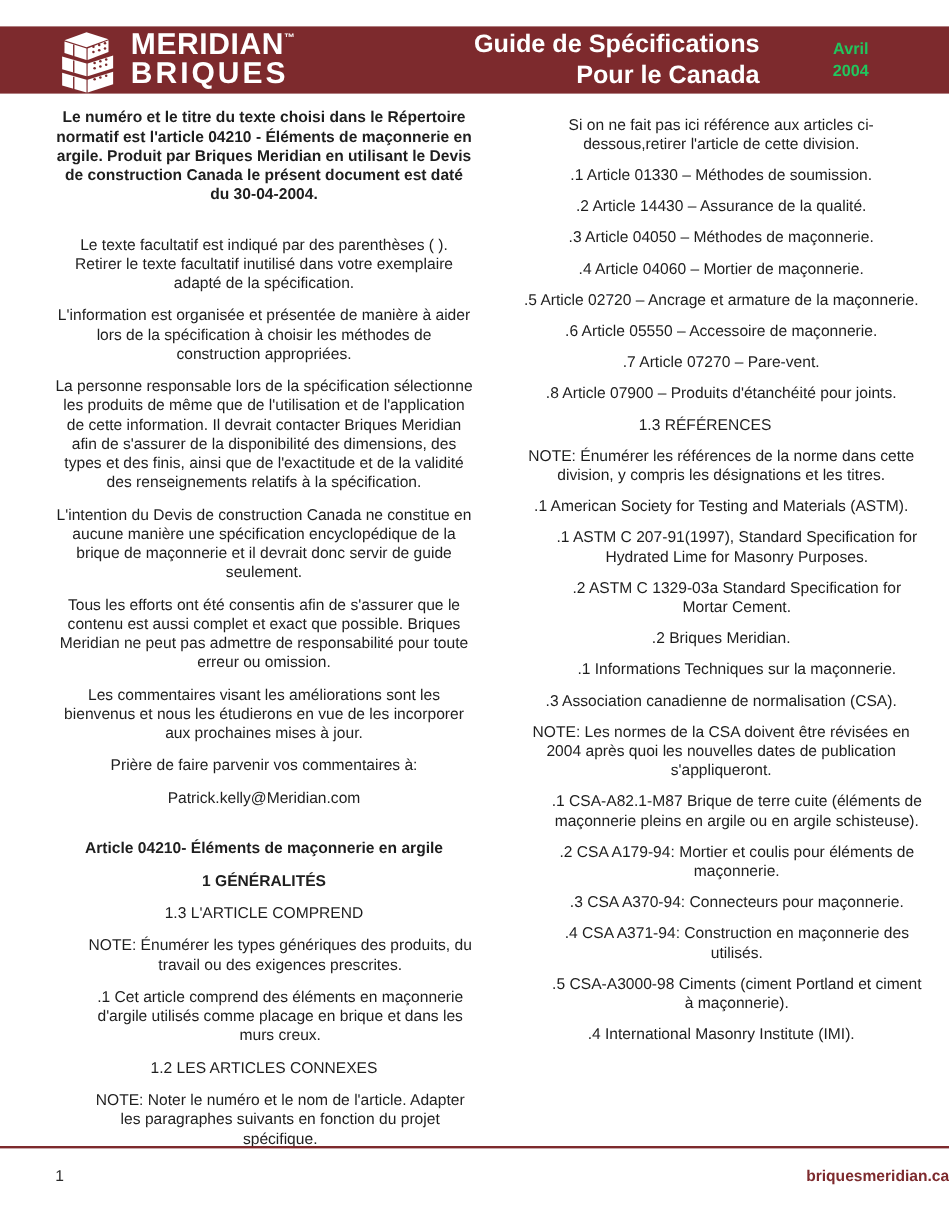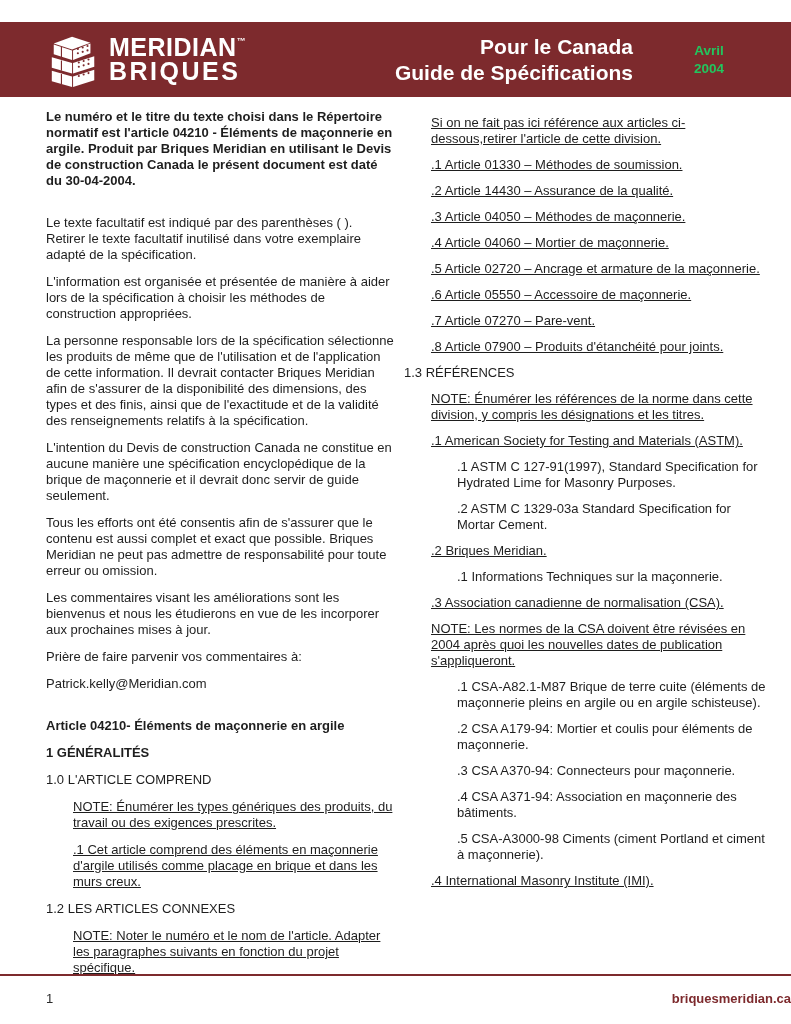--- a/index.html
+++ b/index.html
@@ -8,21 +8,21 @@
     width: 791px; height: 1024px;
     font-family: "Liberation Sans", "DejaVu Sans", sans-serif;
     color: #1e1e1e;
     overflow: hidden;
   }
   .page { width: 791px; height: 1024px; position: relative; background: #fff; }
 
   
   .top-strip { height: 22px; background: #ffffff; }
   .band {
-    height: 75px; background: #7d2a2d;
+    height: 56px; background: #7d2a2d;
     display: flex; align-items: center;
     padding: 0 0 0 46px;
   }
   .logo { display: flex; align-items: center; gap: 7px; }
   .logo-icon { width: 56px; height: 56px; flex: 0 0 auto; margin-top: 2px; }
   .logo-text { color: #ffffff; line-height: 0.95; }
   .logo-line1 { font-size: 25px; font-weight: bold; letter-spacing: 0.5px; }
   .logo-tm { font-size: 9px; vertical-align: top; position: relative; top: 1px; }
   .logo-line2 { font-size: 25px; font-weight: bold; letter-spacing: 2.5px; }
 
@@ -35,30 +35,31 @@
     text-align: center; color: #22c55e;
     font-size: 13.5px; font-weight: bold; line-height: 1.3;
   }
 
   
   main.columns {
     height: 877px;
     padding: 12px 20px 0 46px;
     display: flex;
     overflow: hidden;
+    text-align: center;
   }
   .col { font-size: 13px; line-height: 16px; }
   .col-left  { width: 348px; flex: 0 0 348px; }
   .col-right { flex: 1 1 auto; margin-left: 10px; padding-top: 6px; }
 
   .col p { margin-bottom: 11px; }
   .col-right p { margin-bottom: 10px; }
   .col p.bold { font-weight: bold; }
   .col p.gap-lg { margin-bottom: 26px; }
-  .col p.indent-1 { padding-left: 27px; text-decoration: underline; }
+  .col p.indent-1 { padding-left: 27px; }
   .col p.indent-2 { padding-left: 53px; }
 
   
   .footer-rule { border-top: 2px solid #7d2a2d; width: 791px; }
   footer.page-footer {
     height: 48px; position: relative;
     font-size: 13px; padding-top: 15px;
   }
   .page-number { position: absolute; left: 46px; top: 15px; color: #2a2a2a; }
   .site { position: absolute; left: 0; right: 0; top: 15px; text-align: right;
@@ -104,22 +105,22 @@
         <line x1="16" y1="28.5" x2="16" y2="39" stroke="#7d2a2d" stroke-width="1.2"></line>
         <line x1="16" y1="42.5" x2="16" y2="53" stroke="#7d2a2d" stroke-width="1.2"></line>
       </svg>
       <div class="logo-text">
         <div class="logo-line1"><span>MERIDIAN</span><span class="logo-tm">™</span></div>
         <div class="logo-line2">BRIQUES</div>
       </div>
     </div>
 
     <div class="band-title">
+      <div>Guide de Spécifications</div>
       <div>Pour le Canada</div>
-      <div>Guide de Spécifications</div>
     </div>
 
     <div class="band-date">
       <div>Avril</div>
       <div>2004</div>
     </div>
   </header>
 
   <main class="columns">
     <section class="col col-left">
@@ -128,51 +129,51 @@
         <p class="block">Le texte facultatif est indiqué par des parenthèses ( ). Retirer le texte facultatif inutilisé dans votre exemplaire adapté de la spécification.</p>
         <p class="block">L'information est organisée et présentée de manière à aider lors de la spécification à choisir les méthodes de construction appropriées.</p>
         <p class="block">La personne responsable lors de la spécification sélectionne les produits de même que de l'utilisation et de l'application de cette information. Il devrait contacter Briques Meridian afin de s'assurer de la disponibilité des dimensions, des types et des finis, ainsi que de l'exactitude et de la validité des renseignements relatifs à la spécification.</p>
         <p class="block">L'intention du Devis de construction Canada ne constitue en aucune manière une spécification encyclopédique de la brique de maçonnerie et il devrait donc servir de guide seulement.</p>
         <p class="block">Tous les efforts ont été consentis afin de s'assurer que le contenu est aussi complet et exact que possible. Briques Meridian ne peut pas admettre de responsabilité pour toute erreur ou omission.</p>
         <p class="block">Les commentaires visant les améliorations sont les bienvenus et nous les étudierons en vue de les incorporer aux prochaines mises à jour.</p>
         <p class="block">Prière de faire parvenir vos commentaires à:</p>
         <p class="block gap-lg">Patrick.kelly@Meridian.com</p>
         <p class="block bold">Article 04210- Éléments de maçonnerie en argile</p>
         <p class="block bold">1 GÉNÉRALITÉS</p>
-        <p class="block">1.0 L'ARTICLE COMPREND</p>
+        <p class="block">1.3 L'ARTICLE COMPREND</p>
         <p class="block indent-1">NOTE: Énumérer les types génériques des produits, du travail ou des exigences prescrites.</p>
         <p class="block indent-1">.1 Cet article comprend des éléments en maçonnerie d'argile utilisés comme placage en brique et dans les murs creux.</p>
         <p class="block">1.2 LES ARTICLES CONNEXES</p>
         <p class="block indent-1">NOTE: Noter le numéro et le nom de l'article. Adapter les paragraphes suivants en fonction du projet spécifique.</p>
       </section>
 
     <section class="col col-right">
 
     <p class="block indent-1">Si on ne fait pas ici référence aux articles ci-dessous,retirer l'article de cette division.</p>
         <p class="block indent-1">.1 Article 01330 – Méthodes de soumission.</p>
         <p class="block indent-1">.2 Article 14430 – Assurance de la qualité.</p>
         <p class="block indent-1">.3 Article 04050 – Méthodes de maçonnerie.</p>
         <p class="block indent-1">.4 Article 04060 – Mortier de maçonnerie.</p>
         <p class="block indent-1">.5 Article 02720 – Ancrage et armature de la maçonnerie.</p>
         <p class="block indent-1">.6 Article 05550 – Accessoire de maçonnerie.</p>
         <p class="block indent-1">.7 Article 07270 – Pare-vent.</p>
         <p class="block indent-1">.8 Article 07900 – Produits d'étanchéité pour joints.</p>
         <p class="block">1.3 RÉFÉRENCES</p>
         <p class="block indent-1">NOTE: Énumérer les références de la norme dans cette division, y compris les désignations et les titres.</p>
         <p class="block indent-1">.1 American Society for Testing and Materials (ASTM).</p>
-        <p class="block indent-2">.1 ASTM C 127-91(1997), Standard Specification for Hydrated Lime for Masonry Purposes.</p>
+        <p class="block indent-2">.1 ASTM C 207-91(1997), Standard Specification for Hydrated Lime for Masonry Purposes.</p>
         <p class="block indent-2">.2 ASTM C 1329-03a Standard Specification for Mortar Cement.</p>
         <p class="block indent-1">.2 Briques Meridian.</p>
         <p class="block indent-2">.1 Informations Techniques sur la maçonnerie.</p>
         <p class="block indent-1">.3 Association canadienne de normalisation (CSA).</p>
         <p class="block indent-1">NOTE: Les normes de la CSA doivent être révisées en 2004 après quoi les nouvelles dates de publication s'appliqueront.</p>
         <p class="block indent-2">.1 CSA-A82.1-M87 Brique de terre cuite (éléments de maçonnerie pleins en argile ou en argile schisteuse).</p>
         <p class="block indent-2">.2 CSA A179-94: Mortier et coulis pour éléments de maçonnerie.</p>
         <p class="block indent-2">.3 CSA A370-94: Connecteurs pour maçonnerie.</p>
-        <p class="block indent-2">.4 CSA A371-94: Association en maçonnerie des bâtiments.</p>
+        <p class="block indent-2">.4 CSA A371-94: Construction en maçonnerie des utilisés.</p>
         <p class="block indent-2">.5 CSA-A3000-98 Ciments (ciment Portland et ciment à maçonnerie).</p>
         <p class="block indent-1">.4 International Masonry Institute (IMI).</p>
       </section>
   </main>
 
   <div class="footer-rule"></div>
 
   <footer class="page-footer">
     <span class="page-number">1</span>
     <span class="site">briquesmeridian.ca</span>

